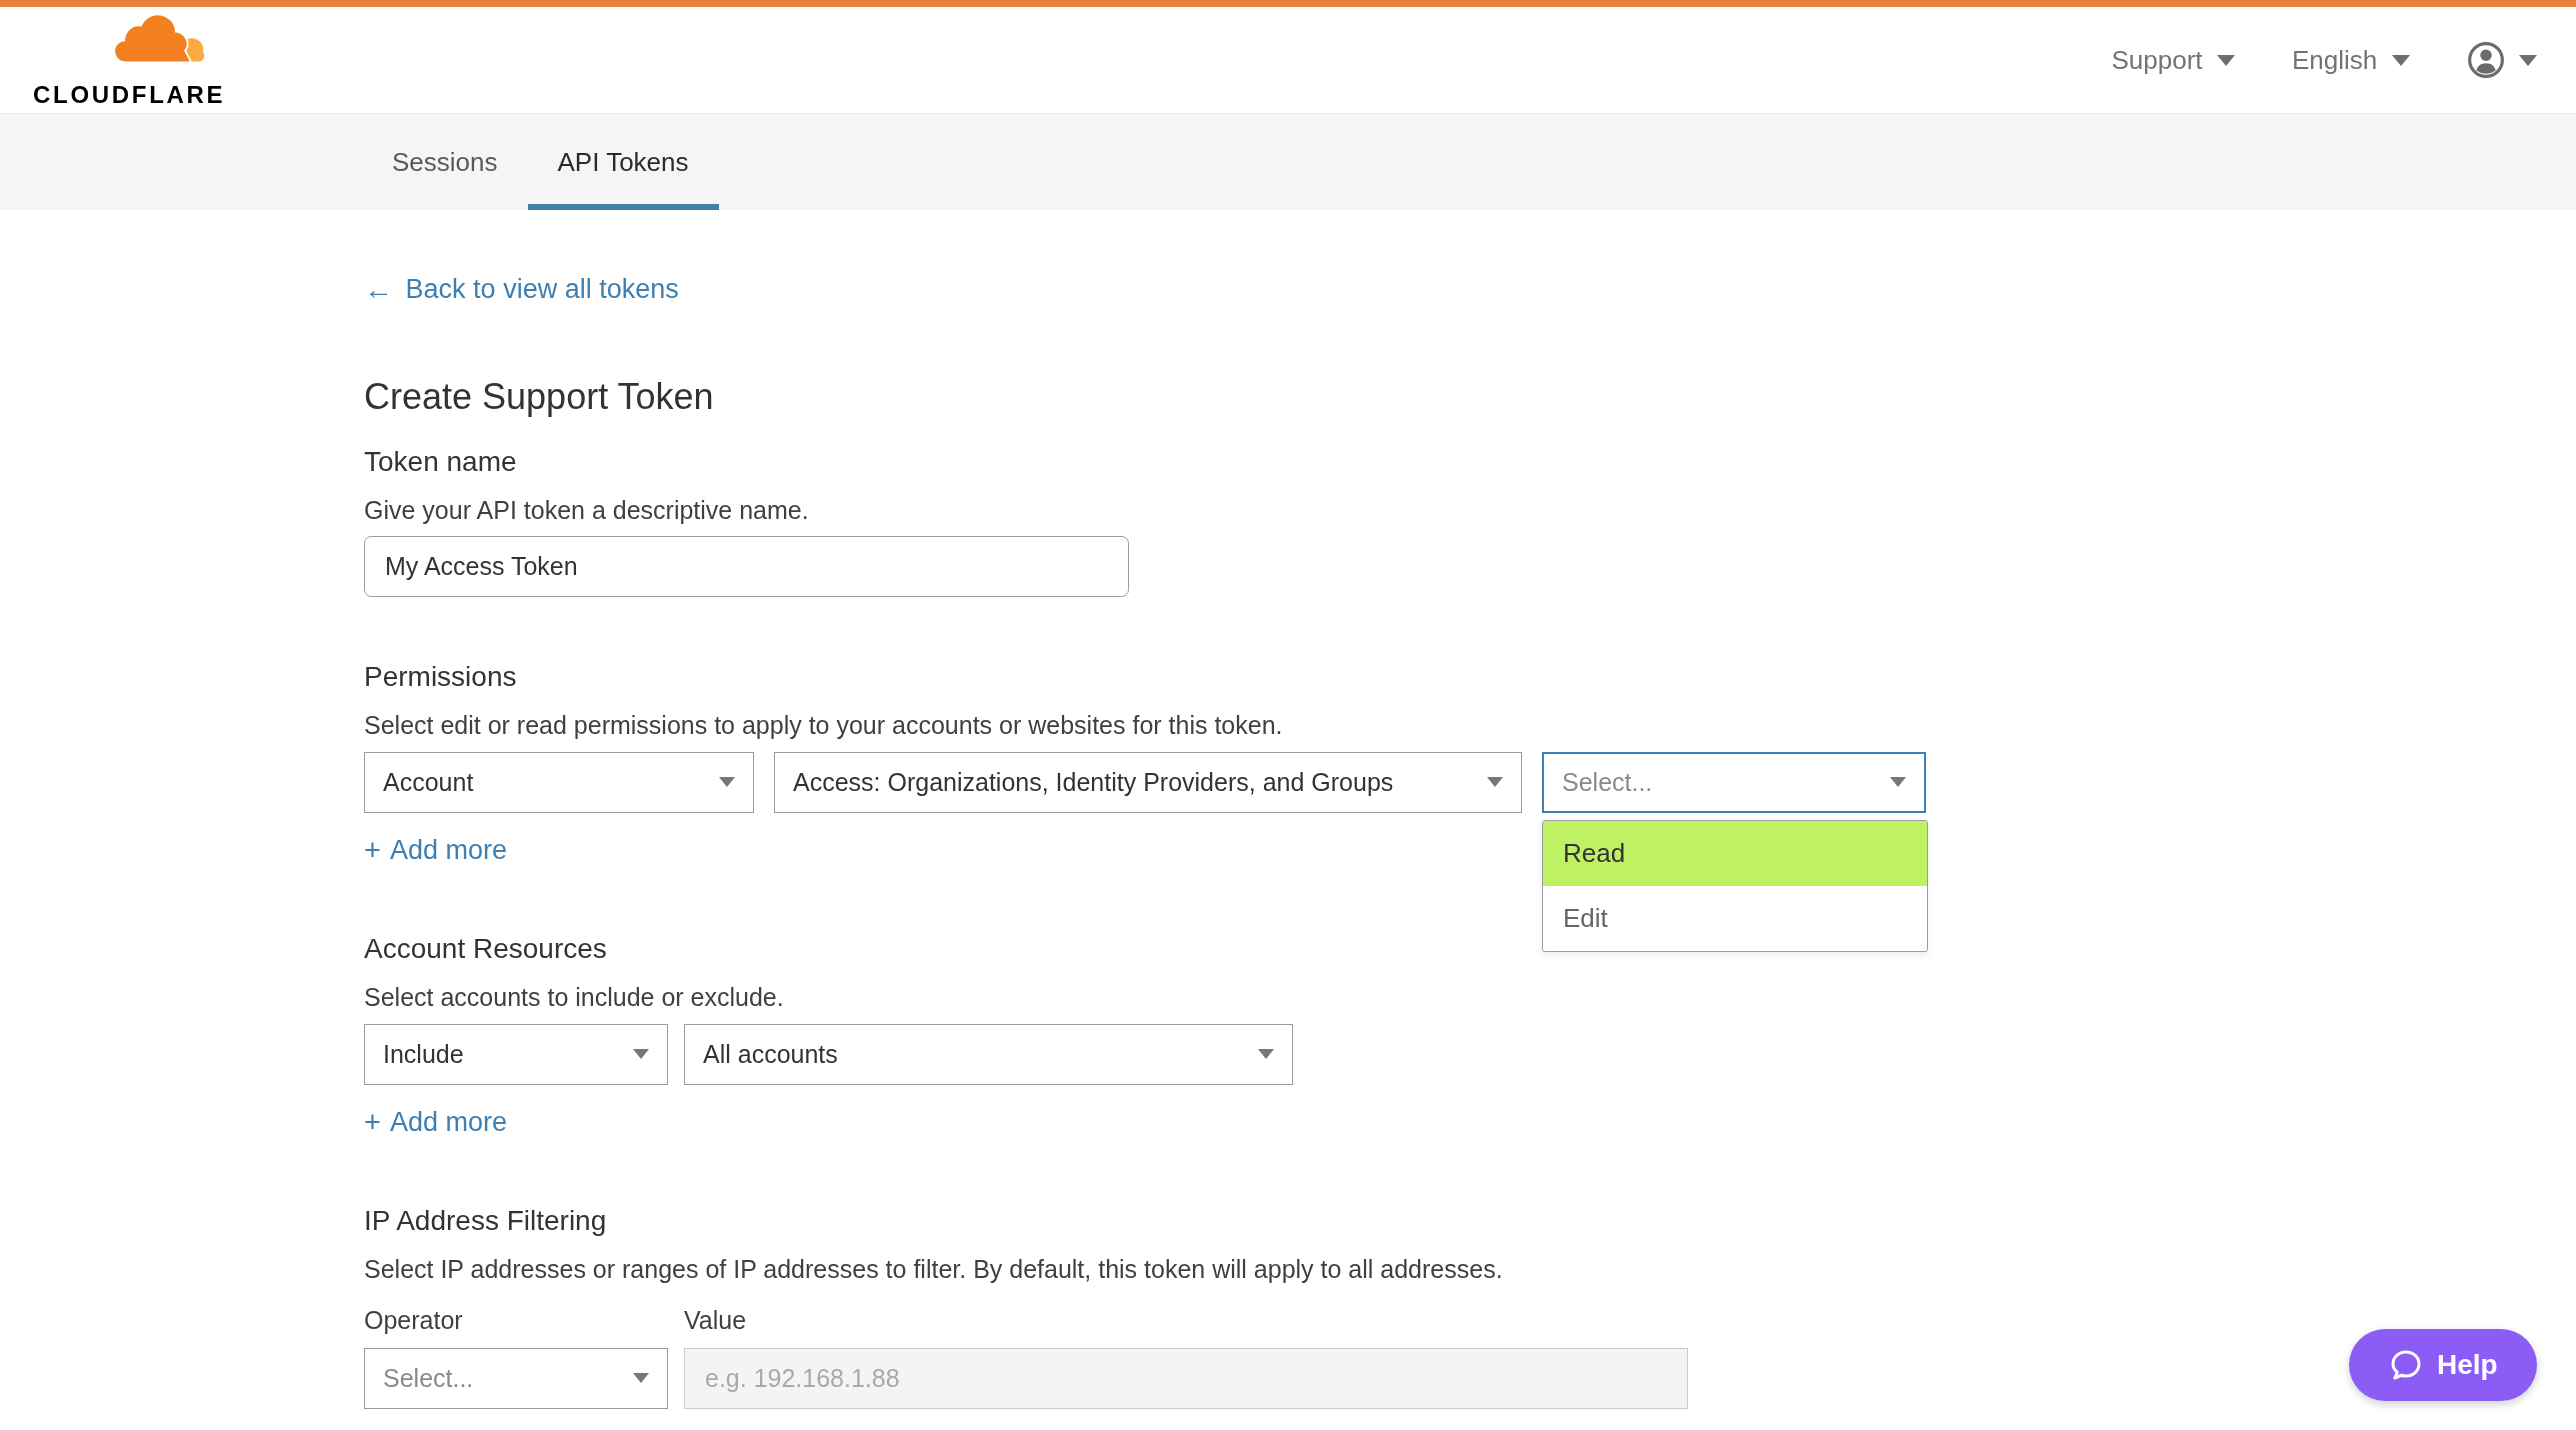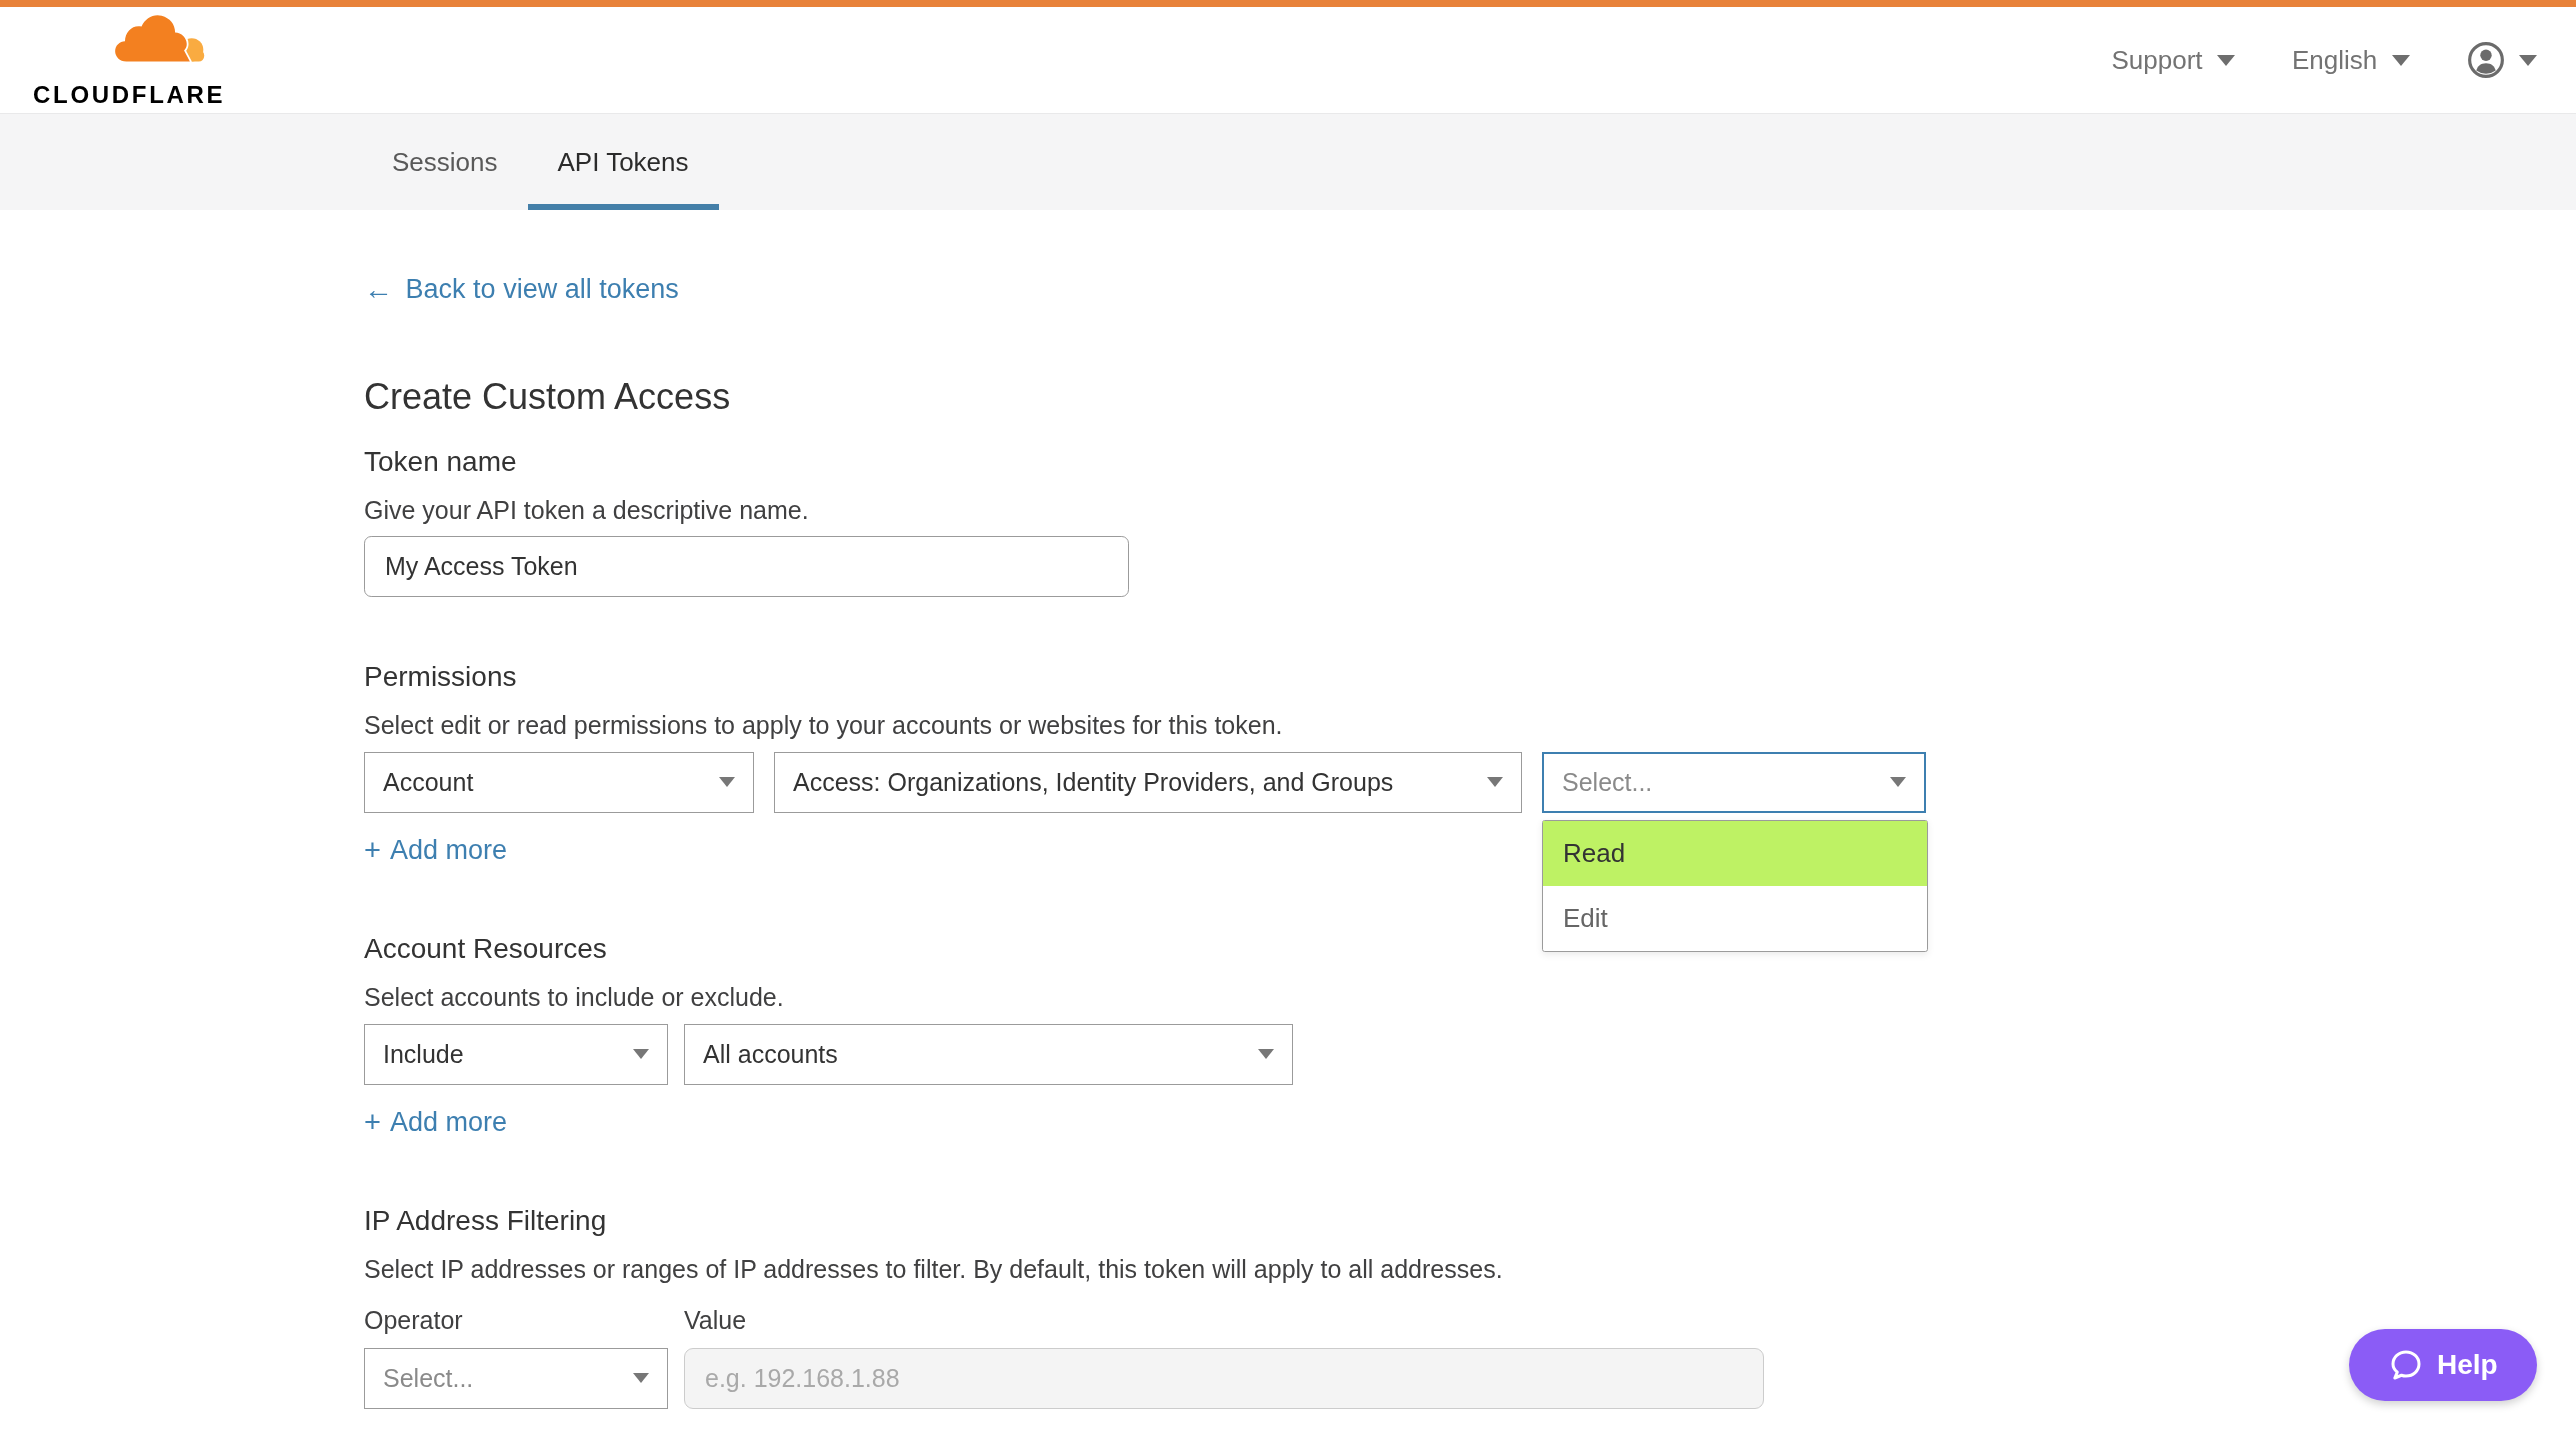--- a/index.html
+++ b/index.html
@@ -139,22 +139,22 @@
     margin-top: 21.5px; height: 32px;
     color: #3d7fb0; font-size: 27px; text-decoration: none; cursor: pointer;
   }
   .add-more .plus { font-size: 29px; line-height: 1; }
 
   .field-labels { display: flex; margin-top: 20px; margin-bottom: 12.6px; }
   .field-label { font-size: 25px; color: #404041; line-height: 30.5px; }
   .label-col-1 { width: 320px; }
 
   .value-input {
-    width: 1080px; height: 61px;
-    border: 1.8px solid #cccccc; border-radius: 9px;
+    width: 1004px; height: 61px;
+    border: 1.8px solid #cccccc; border-radius: 0;
     background: #f4f4f4; padding: 0 20px;
     font-size: 25px; font-family: "Liberation Sans", sans-serif;
     color: #0f172a; outline: none;
   }
   .value-input::placeholder { color: #a9a9a9; }
 
   
   .help-btn {
     position: fixed; right: 39px; bottom: 29px;
     height: 72px; min-width: 188px;
@@ -212,21 +212,21 @@
   </div>
 </nav>
 
 <main class="content">
 
   <a class="back-link">
     <span class="arrow">←</span>
     <span>Back to view all tokens</span>
   </a>
 
-  <h1 class="page-title">Create Custom Access</h1>
+  <h1 class="page-title">Create Support Token</h1>
 
   <section class="section">
     <h2 class="section-heading">Token name</h2>
     <p class="section-desc">Give your API token a descriptive name.</p>
     <input class="text-input" type="text" value="My Access Token" style="">
   </section>
 
   <section class="section gap-lg">
     <h2 class="section-heading no-top">Permissions</h2>
     <p class="section-desc">Select edit or read permissions to apply to your accounts or websites for this token.</p>

